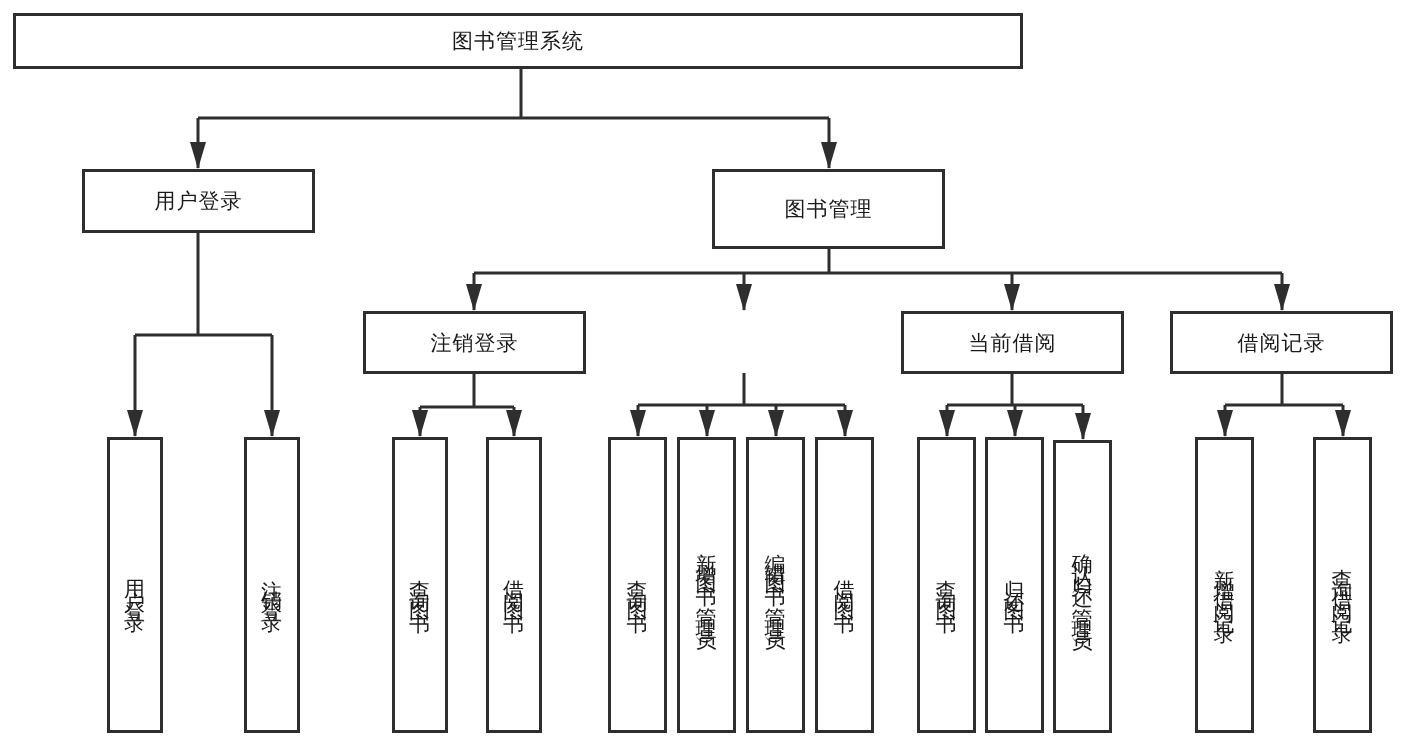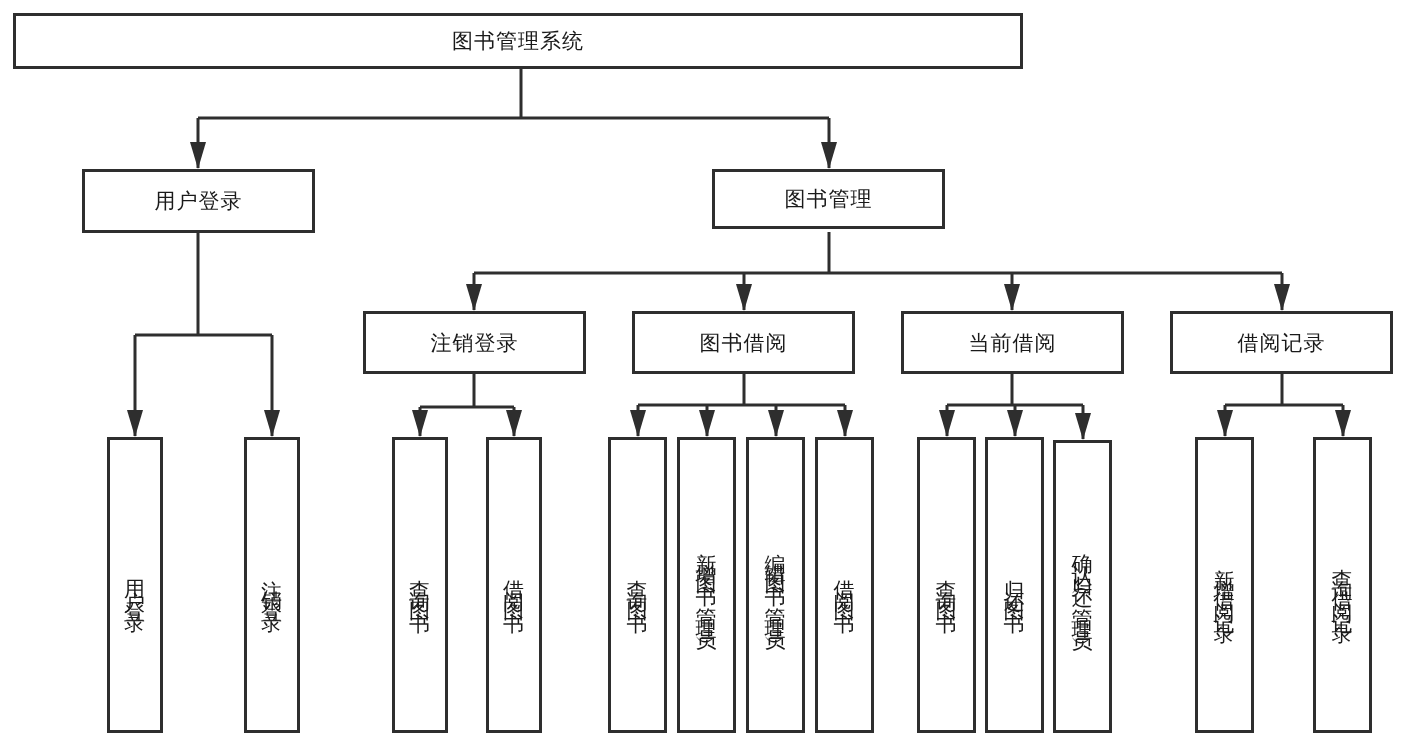--- a/index.html
+++ b/index.html
@@ -72,29 +72,26 @@
     <polygon points="1335,410 1351,410 1343,437"></polygon>
   </svg>
 
   <div class="box" style="left:13px;top:13px;width:1010px;height:56px">
     <span class="hlabel">图书管理系统</span>
   </div>
 
   <div class="box" style="left:82px;top:169px;width:233px;height:64px">
     <span class="hlabel">用户登录</span>
   </div>
-  <div class="box" style="left:712px;top:169px;width:233px;height:60px">
+  <div class="box" style="left:712px;top:169px;width:233px;height:80px">
     <span class="hlabel">图书管理</span>
   </div>
 
   <div class="box" style="left:363px;top:311px;width:223px;height:63px">
     <span class="hlabel">注销登录</span>
-  </div>
-  <div class="box" style="left:632px;top:311px;width:223px;height:63px">
-    <span class="hlabel">图书借阅</span>
   </div>
   <div class="box" style="left:1170px;top:311px;width:223px;height:63px">
     <span class="hlabel">借阅记录</span>
   </div>
   <div class="box" style="left:901px;top:311px;width:223px;height:63px">
     <span class="hlabel">当前借阅</span>
   </div>
 
   <div class="box" style="left:107px;top:437px;width:56px;height:296px">
     <span class="vtext">用户登录</span>

